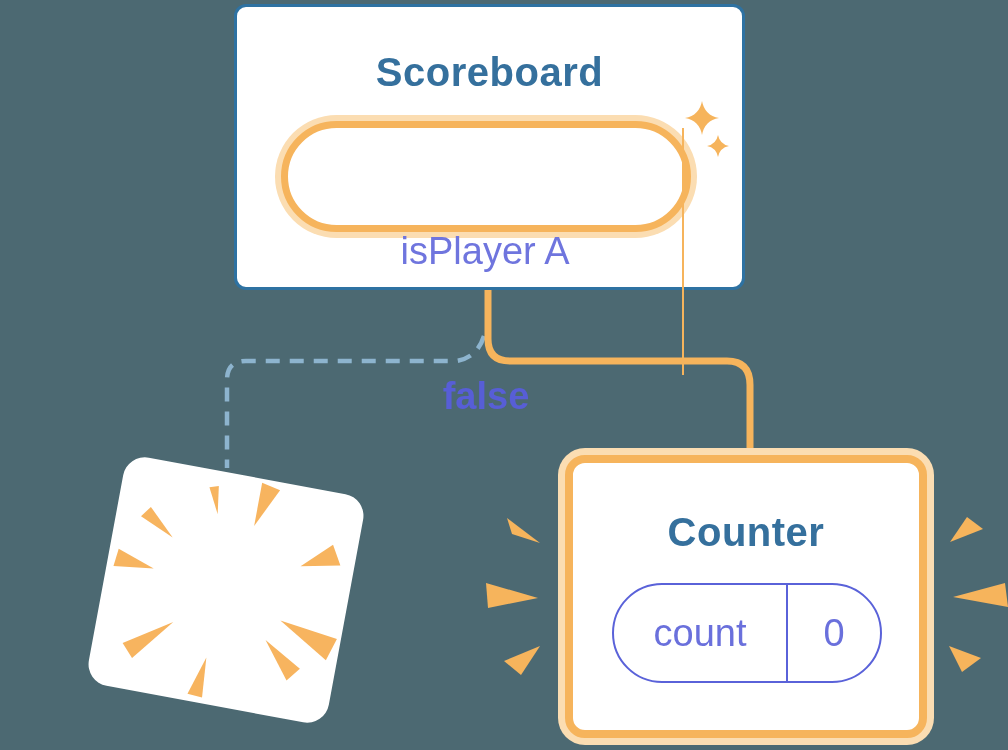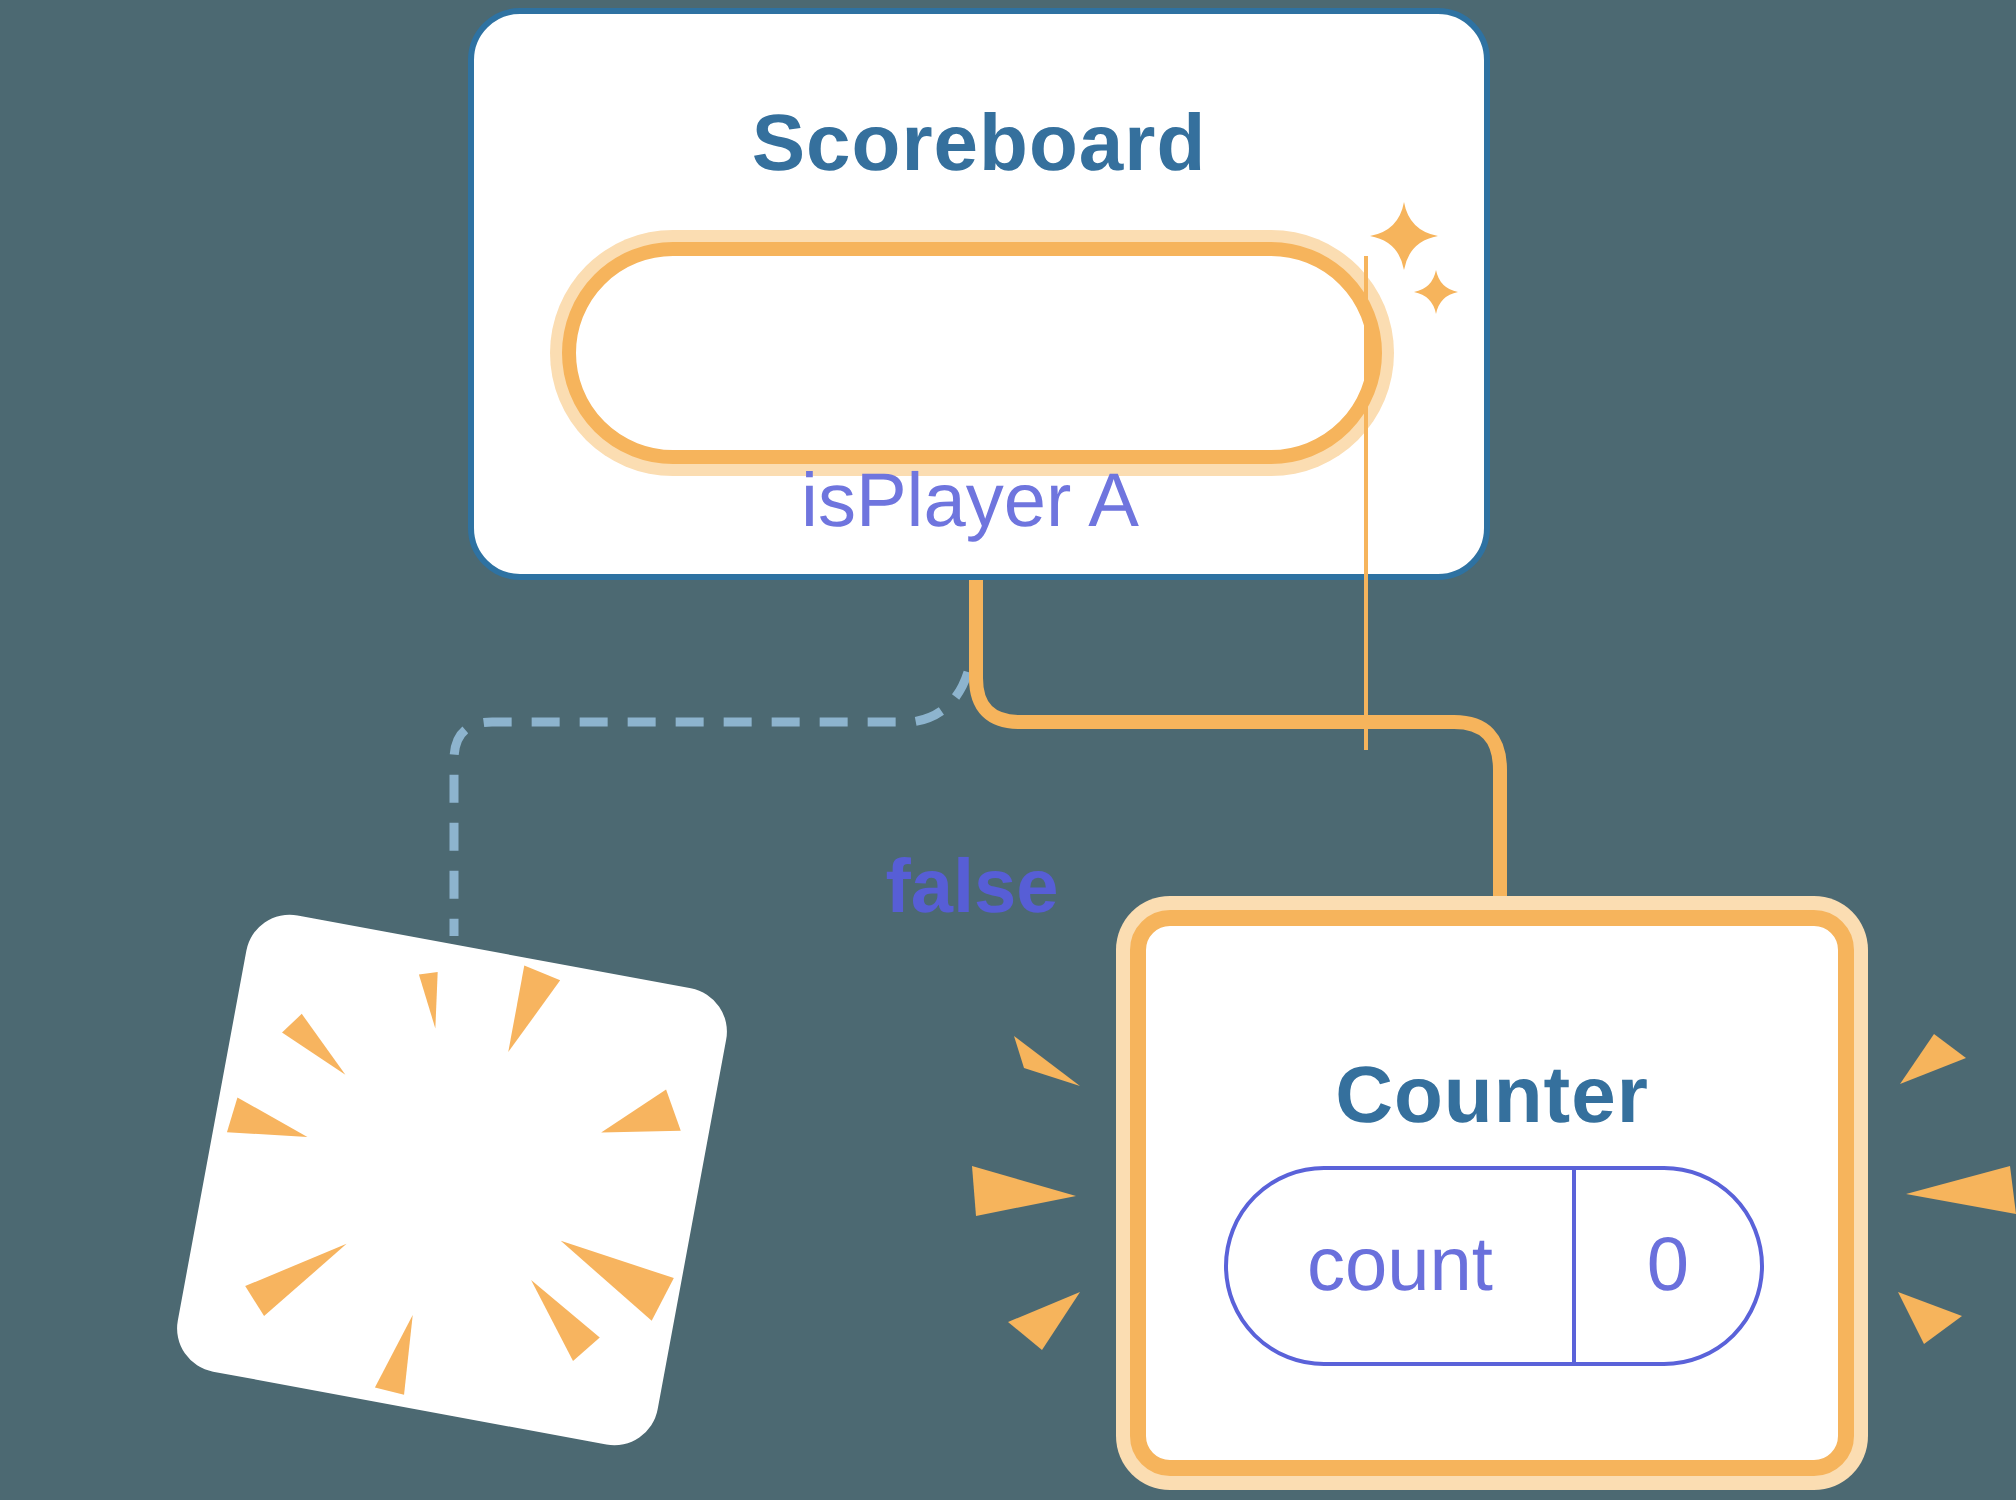--- a/index.html
+++ b/index.html
@@ -8,52 +8,52 @@
     background:#4C6972;
     font-family:"Liberation Sans", sans-serif;
   }
   svg{display:block;}
   .layer{position:absolute;inset:0;pointer-events:none;}
 
   
   .card{position:absolute;background:#fff;}
   .card-scoreboard{
     left:234px;top:4px;width:511px;height:286px;
-    border:3px solid #2E72A2;border-radius:26px;
+    border:3px solid #2E72A2;border-radius:12px;
     box-sizing:border-box;
   }
   .card-counter{
     left:565px;top:455px;width:362px;height:283px;
     border:8px solid #F6B45C;border-radius:20px;
     box-shadow:0 0 0 7px #FBDDB2;
     box-sizing:border-box;
   }
   .card-title{
     position:absolute;left:0;right:0;text-align:center;
     font-size:40px;font-weight:bold;color:#35709D;line-height:40px;
     letter-spacing:0.5px;
   }
   .card-scoreboard .card-title{top:45px;}
-  .card-counter .card-title{top:49px;margin-top:16px;}
+  .card-counter .card-title{top:49px;}
 
   
   .pill{position:absolute;background:#fff;display:flex;box-sizing:border-box;}
   .pill-scoreboard{
     left:44px;top:114px;width:410px;height:111px;
     border:7px solid #F6B45C;border-radius:70px;
     box-shadow:0 0 0 6px #FBDDB2;
     flex-direction:column;
   }
   .pill-counter{
     left:39px;top:120px;width:270px;height:100px;
     border:2px solid #5A62D9;border-radius:56px;
   }
   .pill-cell{display:flex;align-items:center;justify-content:center;font-size:38px;}
   .pill-scoreboard .pill-key{flex:0 0 247px;border-right:2px solid #F6B45C;color:#6F75DE;}
-  .pill-scoreboard .pill-value{flex:1;color:#575ED6;font-weight:bold;margin-top:48px;}
+  .pill-scoreboard .pill-value{flex:1;color:#575ED6;font-weight:bold;}
   .pill-counter .pill-key{flex:0 0 172px;border-right:2px solid #5A62D9;color:#6A70DC;}
   .pill-counter .pill-value{flex:1;color:#6A70DC;}
 
   
   .card-destroyed{
     left:104px;top:474px;width:244px;height:232px;
     border-radius:22px;transform:rotate(10.5deg);
   }
   .card-destroyed svg{position:absolute;inset:0;}
 

